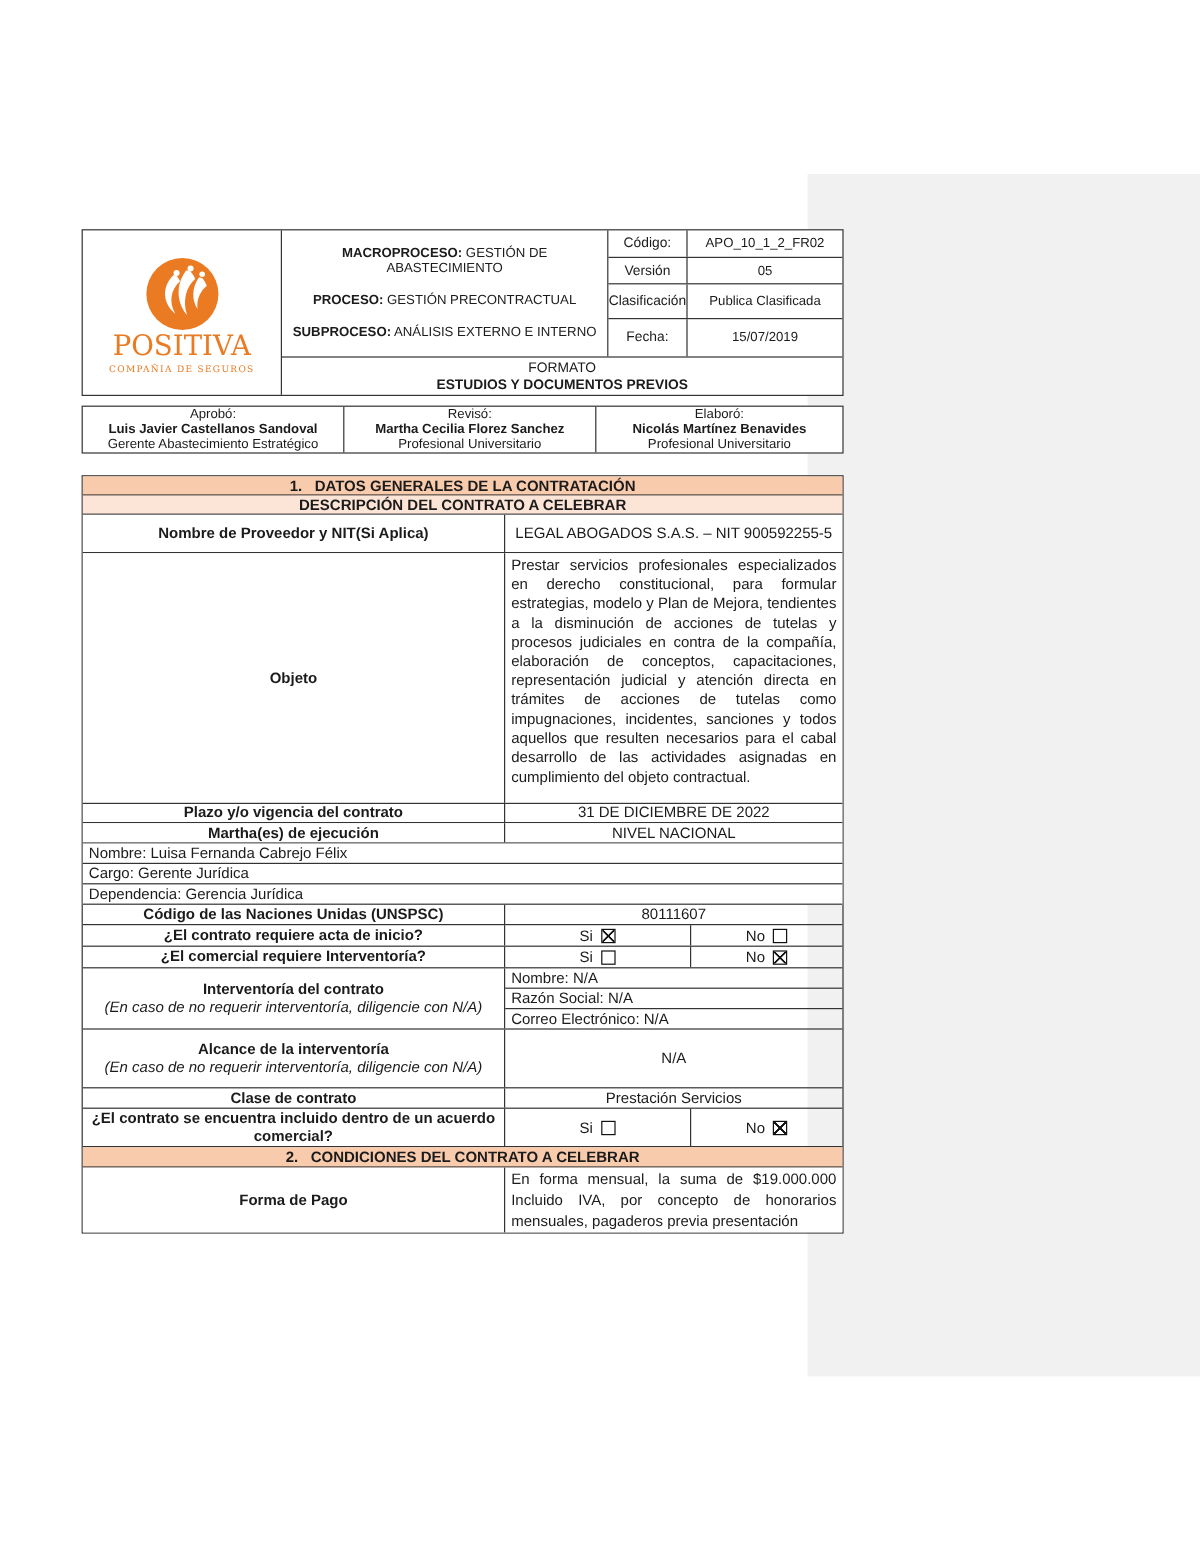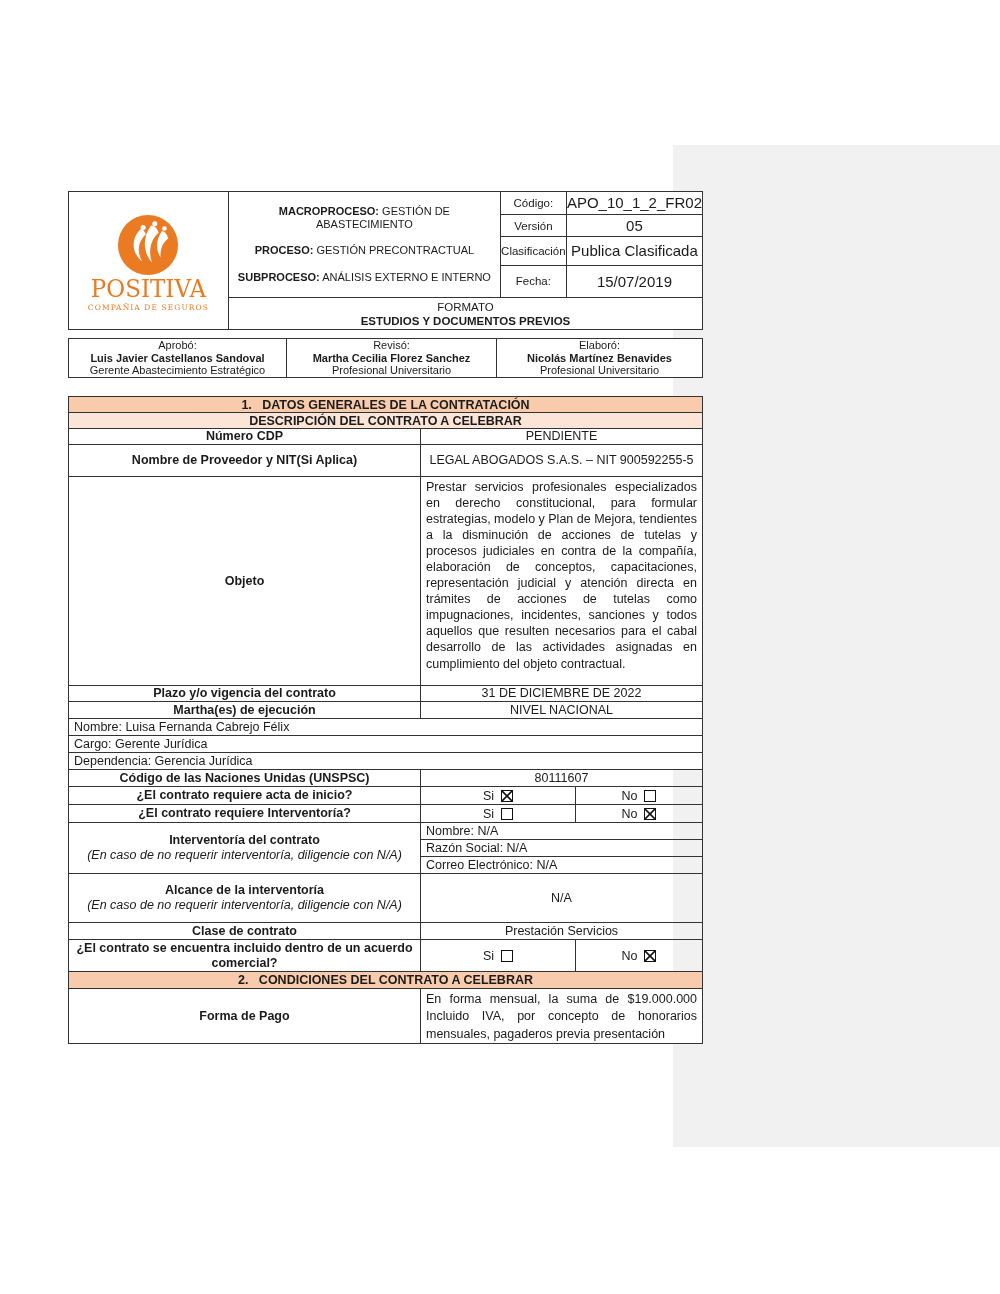--- a/index.html
+++ b/index.html
@@ -19,21 +19,21 @@
            margin-top:2px;}
   .hdr-right{flex:1;display:flex;flex-direction:column;}
   .hdr-top{height:106px;border-bottom:1px solid #333;display:flex;}
   .proc-cell{width:272px;border-right:1px solid #333;display:flex;flex-direction:column;
              justify-content:space-around;padding:6px 8px;text-align:center;font-size:11px;line-height:13px;}
   .meta-col{flex:1;display:flex;flex-direction:column;}
   .meta-row{display:flex;border-bottom:1px solid #333;flex:1;}
   .meta-row:last-child{border-bottom:none;}
   .meta-label{width:66px;border-right:1px solid #333;display:flex;align-items:center;
               justify-content:center;font-size:11.5px;text-align:center;}
-  .meta-value{flex:1;display:flex;align-items:center;justify-content:center;font-size:15px;}
+  .meta-value{flex:1;display:flex;align-items:center;justify-content:center;font-size:11px;}
   .formato{flex:1;display:flex;flex-direction:column;align-items:center;justify-content:center;
            font-size:11.5px;line-height:14px;}
 
   
   .signoff{margin-top:8px;height:40px;border:1px solid #333;display:flex;background:#fff;}
   .so-cell{display:flex;flex-direction:column;align-items:center;justify-content:center;
            font-size:11px;line-height:12.5px;text-align:center;}
   .so-1{width:218px;border-right:1px solid #333;}
   .so-2{width:210px;border-right:1px solid #333;}
   .so-3{flex:1;}
@@ -143,24 +143,20 @@
     <div class="main">
 
       <div class="mrow sec" style="height:16px">
         <div class="secline">1.&nbsp;&nbsp;&nbsp;DATOS GENERALES DE LA CONTRATACIÓN</div>
       </div>
 
       <div class="mrow sub" style="height:16px">
         <div class="secline">DESCRIPCIÓN DEL CONTRATO A CELEBRAR</div>
       </div>
 
-      <div class="mrow" style="height:16px">
-        <div class="lbl">Número CDP</div>
-        <div class="val cen">PENDIENTE</div>
-      </div>
 
       <div class="mrow" style="height:32px">
         <div class="lbl">Nombre de Proveedor y NIT(Si Aplica)</div>
         <div class="val cen">LEGAL ABOGADOS S.A.S. – NIT 900592255-5</div>
       </div>
 
       <div class="mrow" style="height:209px">
         <div class="lbl">Objeto</div>
         <div class="val">
             <div class="par">Prestar servicios profesionales especializados en derecho constitucional, para formular estrategias, modelo y Plan de Mejora, tendientes a la disminución de acciones de tutelas y procesos judiciales en contra de la compañía, elaboración de conceptos, capacitaciones, representación judicial y atención directa en trámites de acciones de tutelas como impugnaciones, incidentes, sanciones y todos aquellos que resulten necesarios para el cabal desarrollo de las actividades asignadas en cumplimiento del objeto contractual.</div>
@@ -198,21 +194,21 @@
               <span class="cbx checked"></span>
             </div>
           <div class="no">
               <span>No</span>
               <span class="cbx empty"></span>
             </div>
         </div>
       </div>
 
       <div class="mrow t" style="height:18px">
-        <div class="lbl">¿El contrato requiere Interventoría?</div>
+        <div class="lbl">¿El comercial requiere Interventoría?</div>
         <div class="val split">
           <div class="si">
               <span>Si</span>
               <span class="cbx empty"></span>
             </div>
           <div class="no">
               <span>No</span>
               <span class="cbx checked"></span>
             </div>
         </div>

